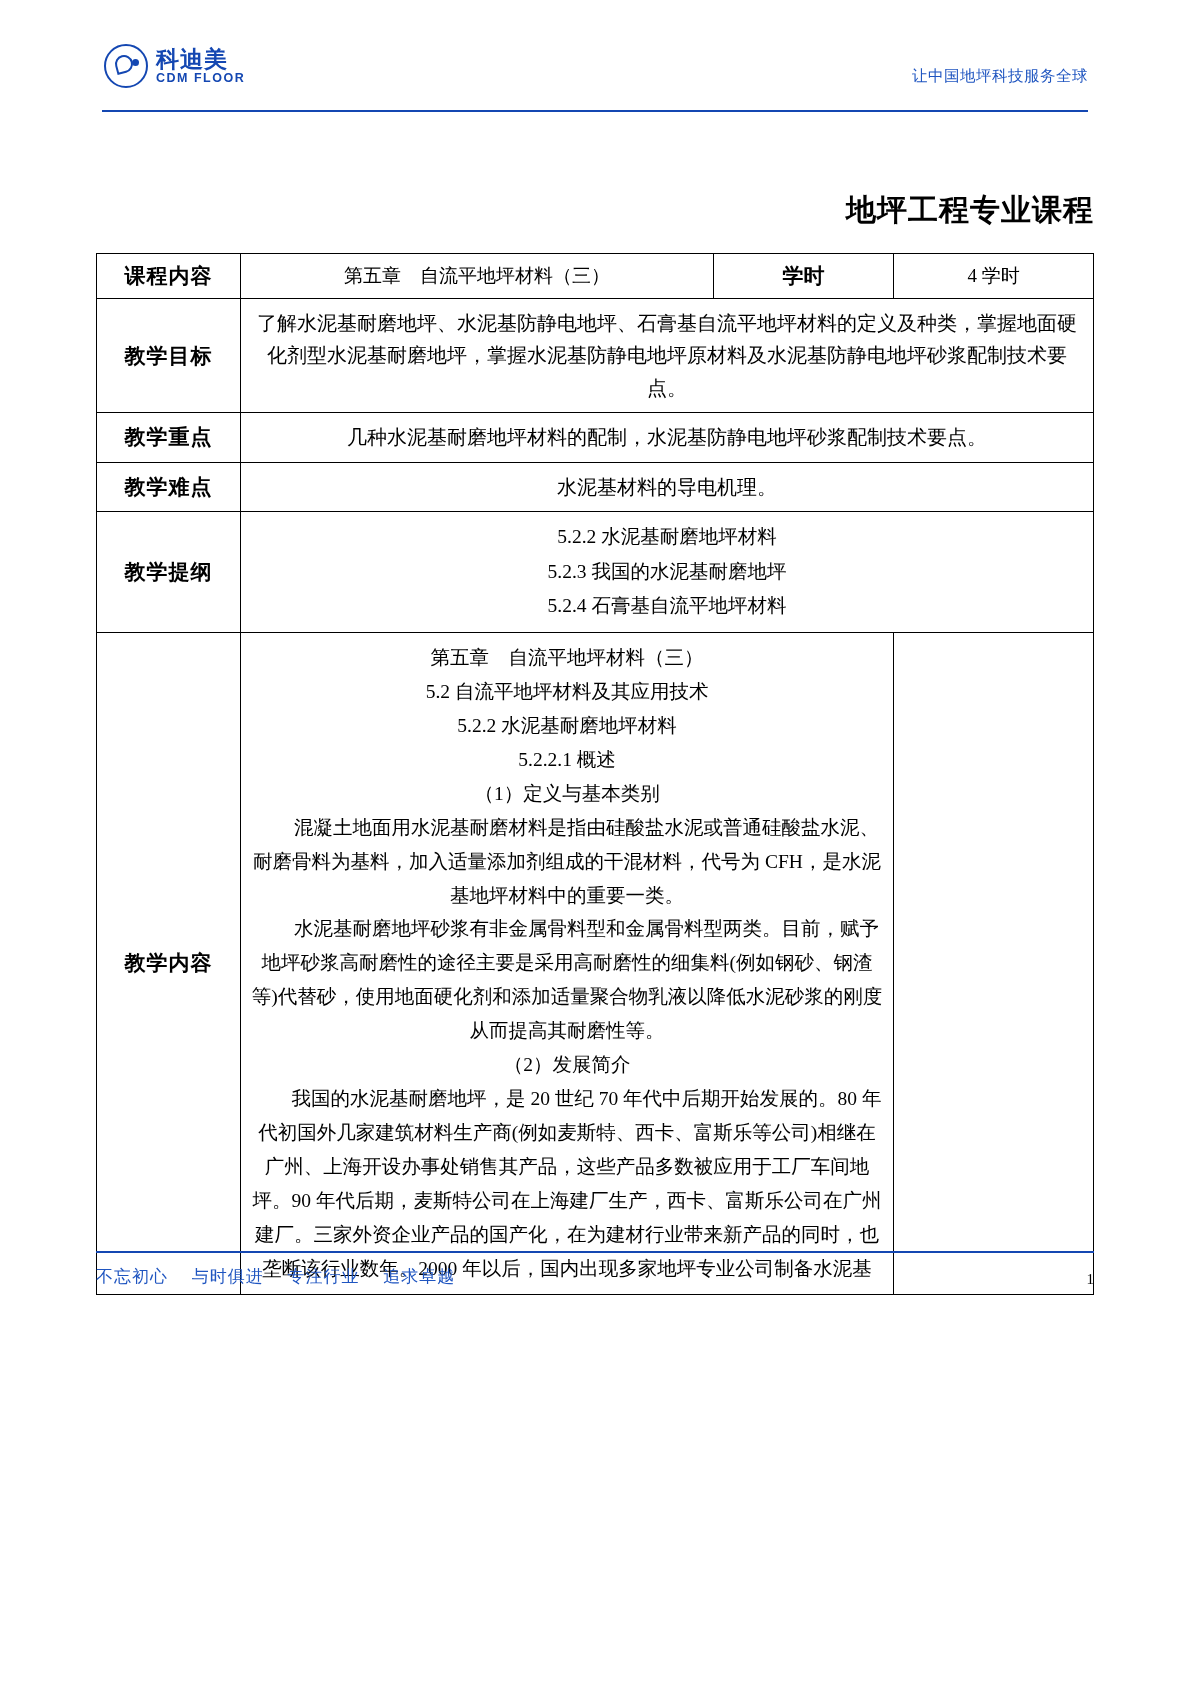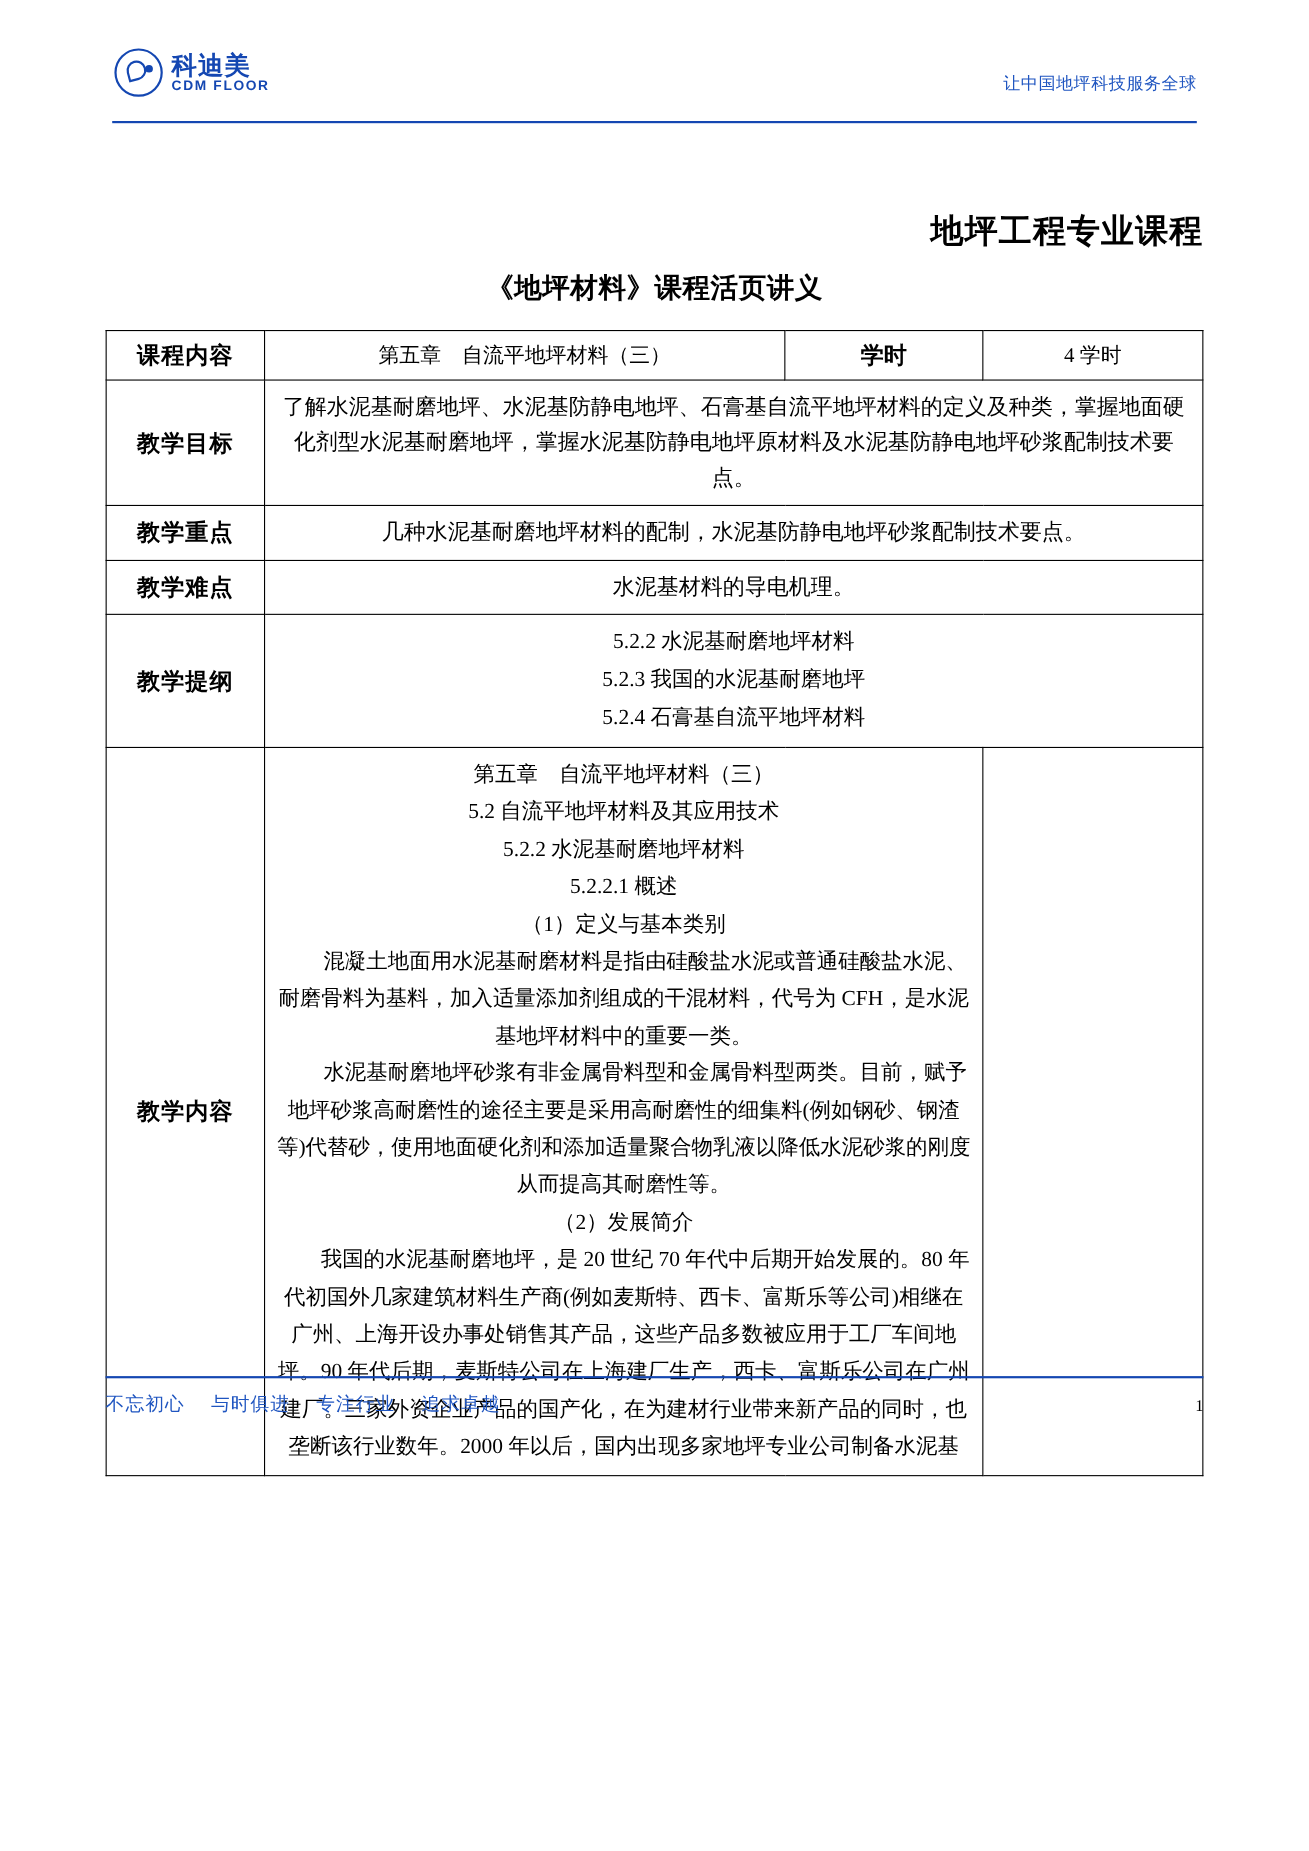--- a/index.html
+++ b/index.html
@@ -229,21 +229,20 @@
       <div class="logo-text">
         <div class="logo-cn">科迪美</div>
         <div class="logo-en">CDM FLOOR</div>
       </div>
     </div>
     <div class="header-slogan">让中国地坪科技服务全球</div>
     <div class="header-rule"></div>
   </div>
 
   <div class="doc-title">地坪工程专业课程</div>
-  <div class="doc-subtitle">《地坪材料》课程活页讲义</div>
 
   <table class="lesson">
     <colgroup>
       <col style="width:144px">
       <col>
       <col style="width:180px">
       <col style="width:200px">
     </colgroup>
     <tbody>
       <tr>

